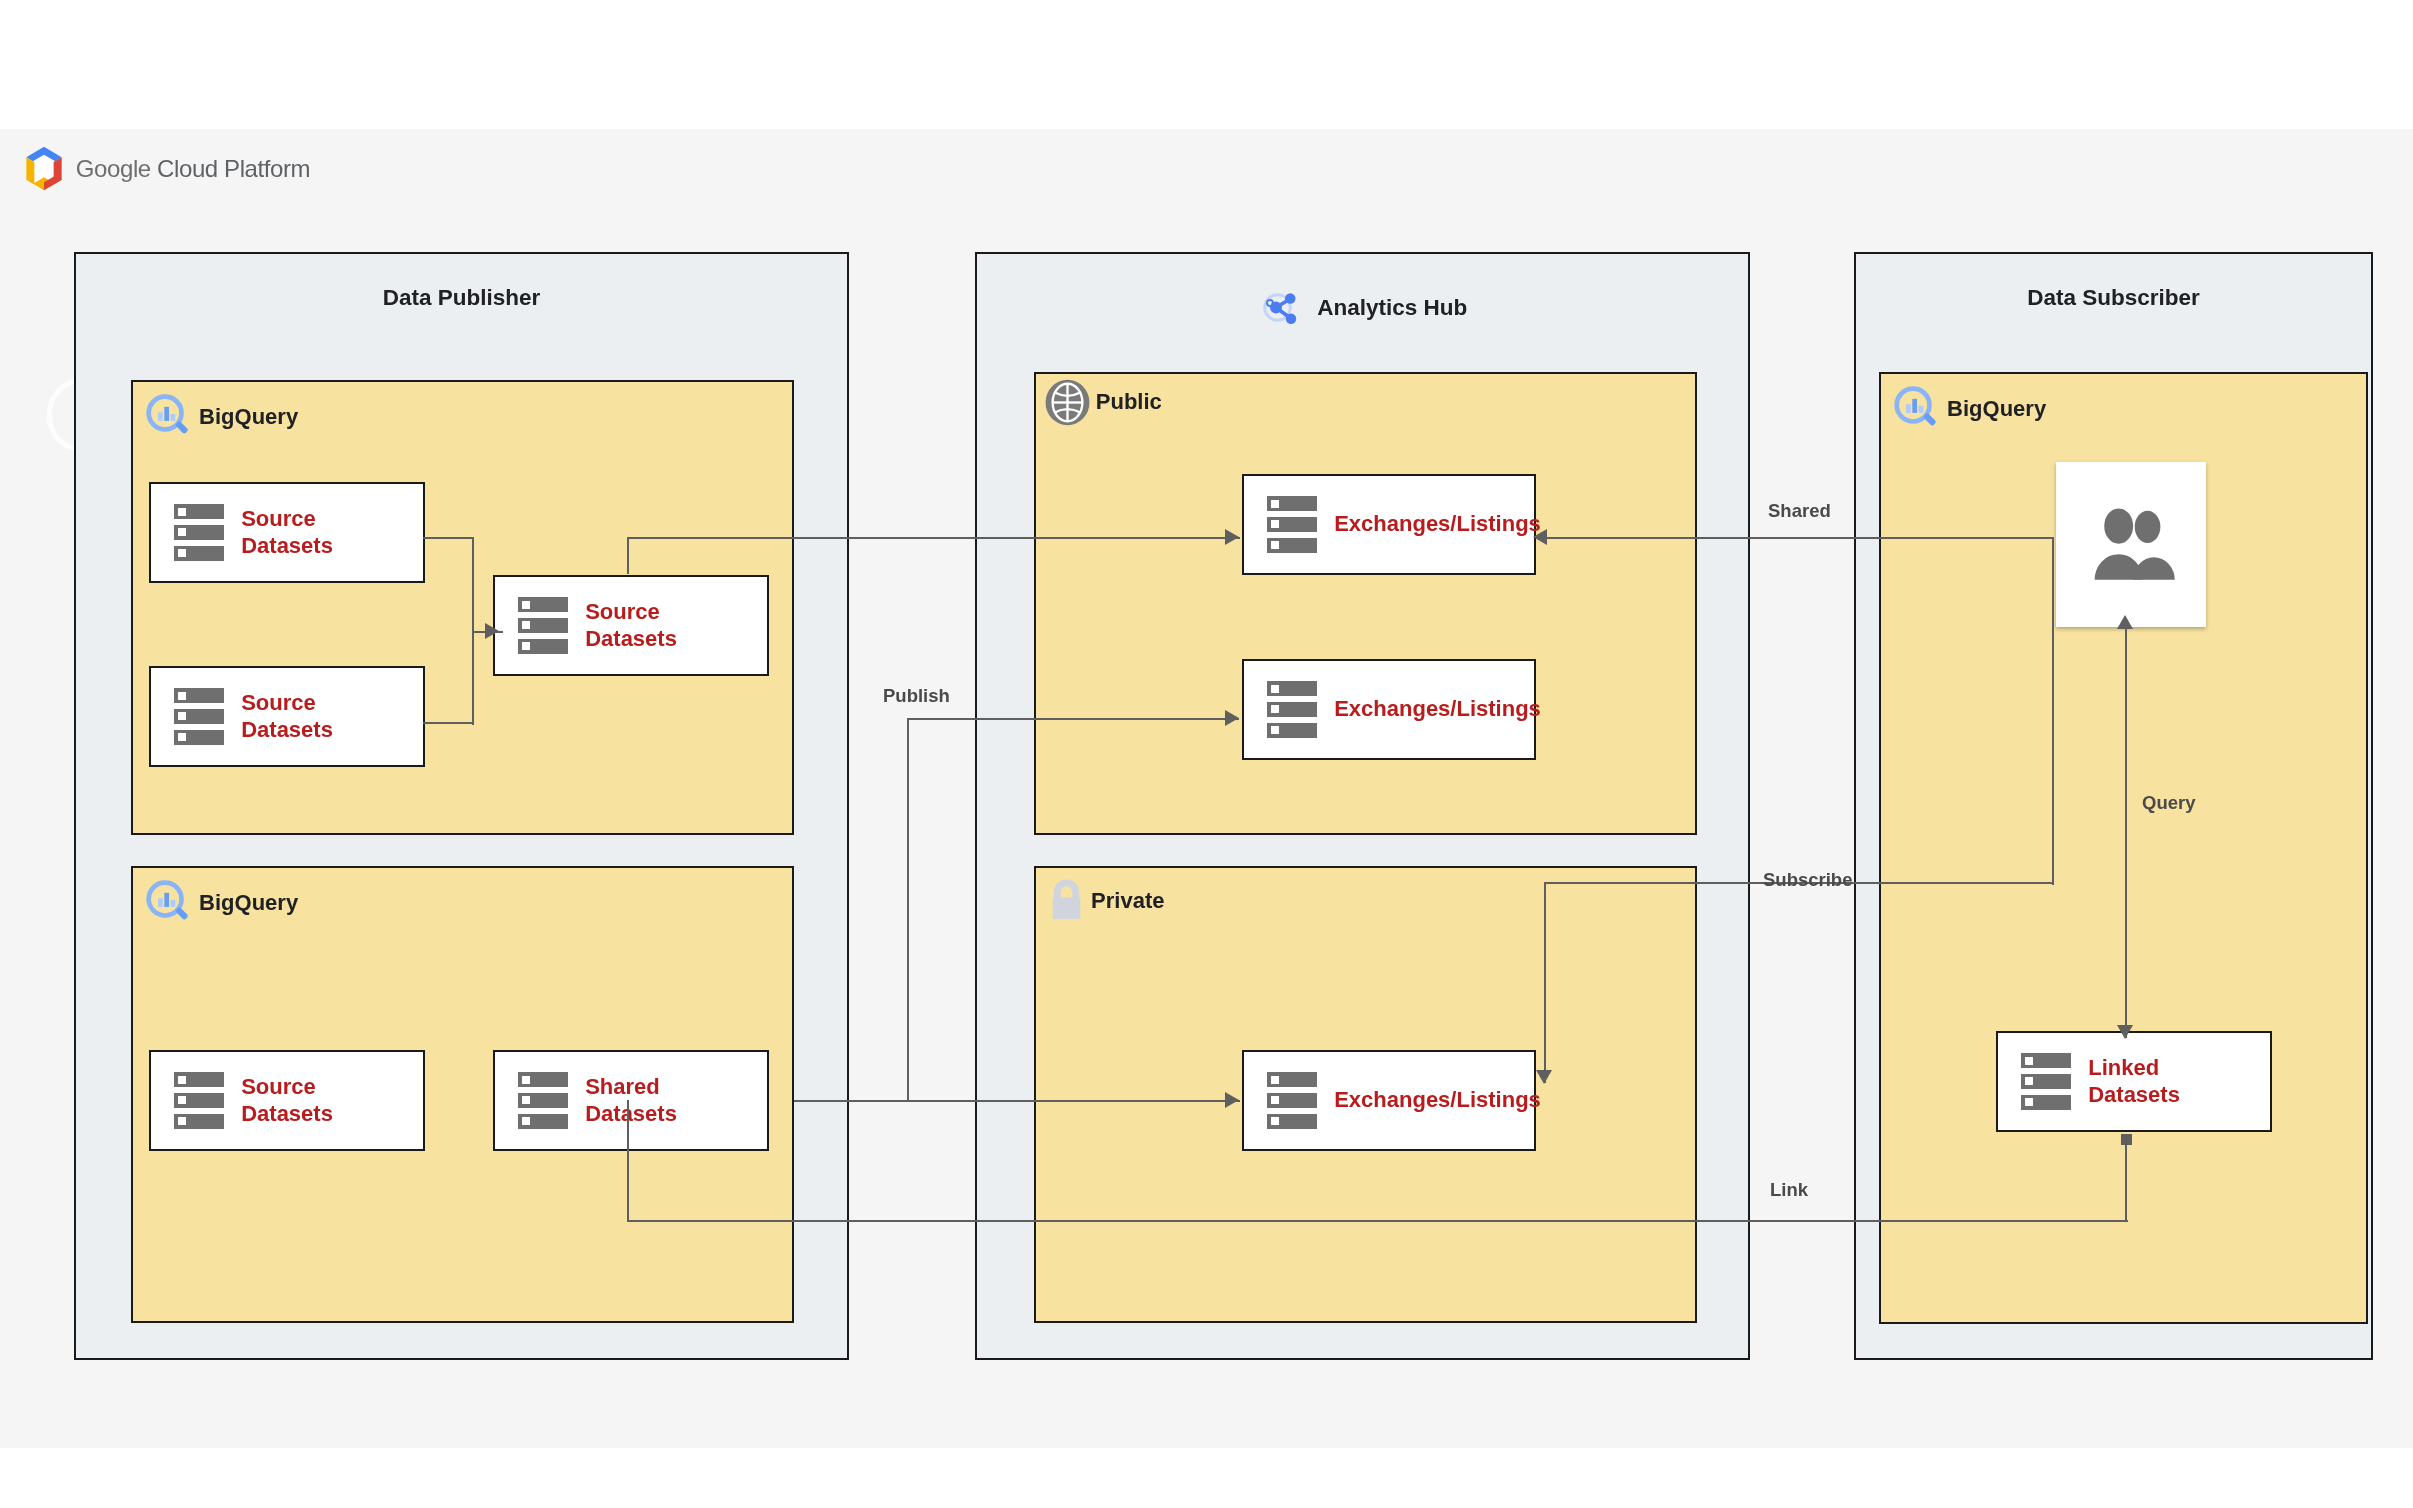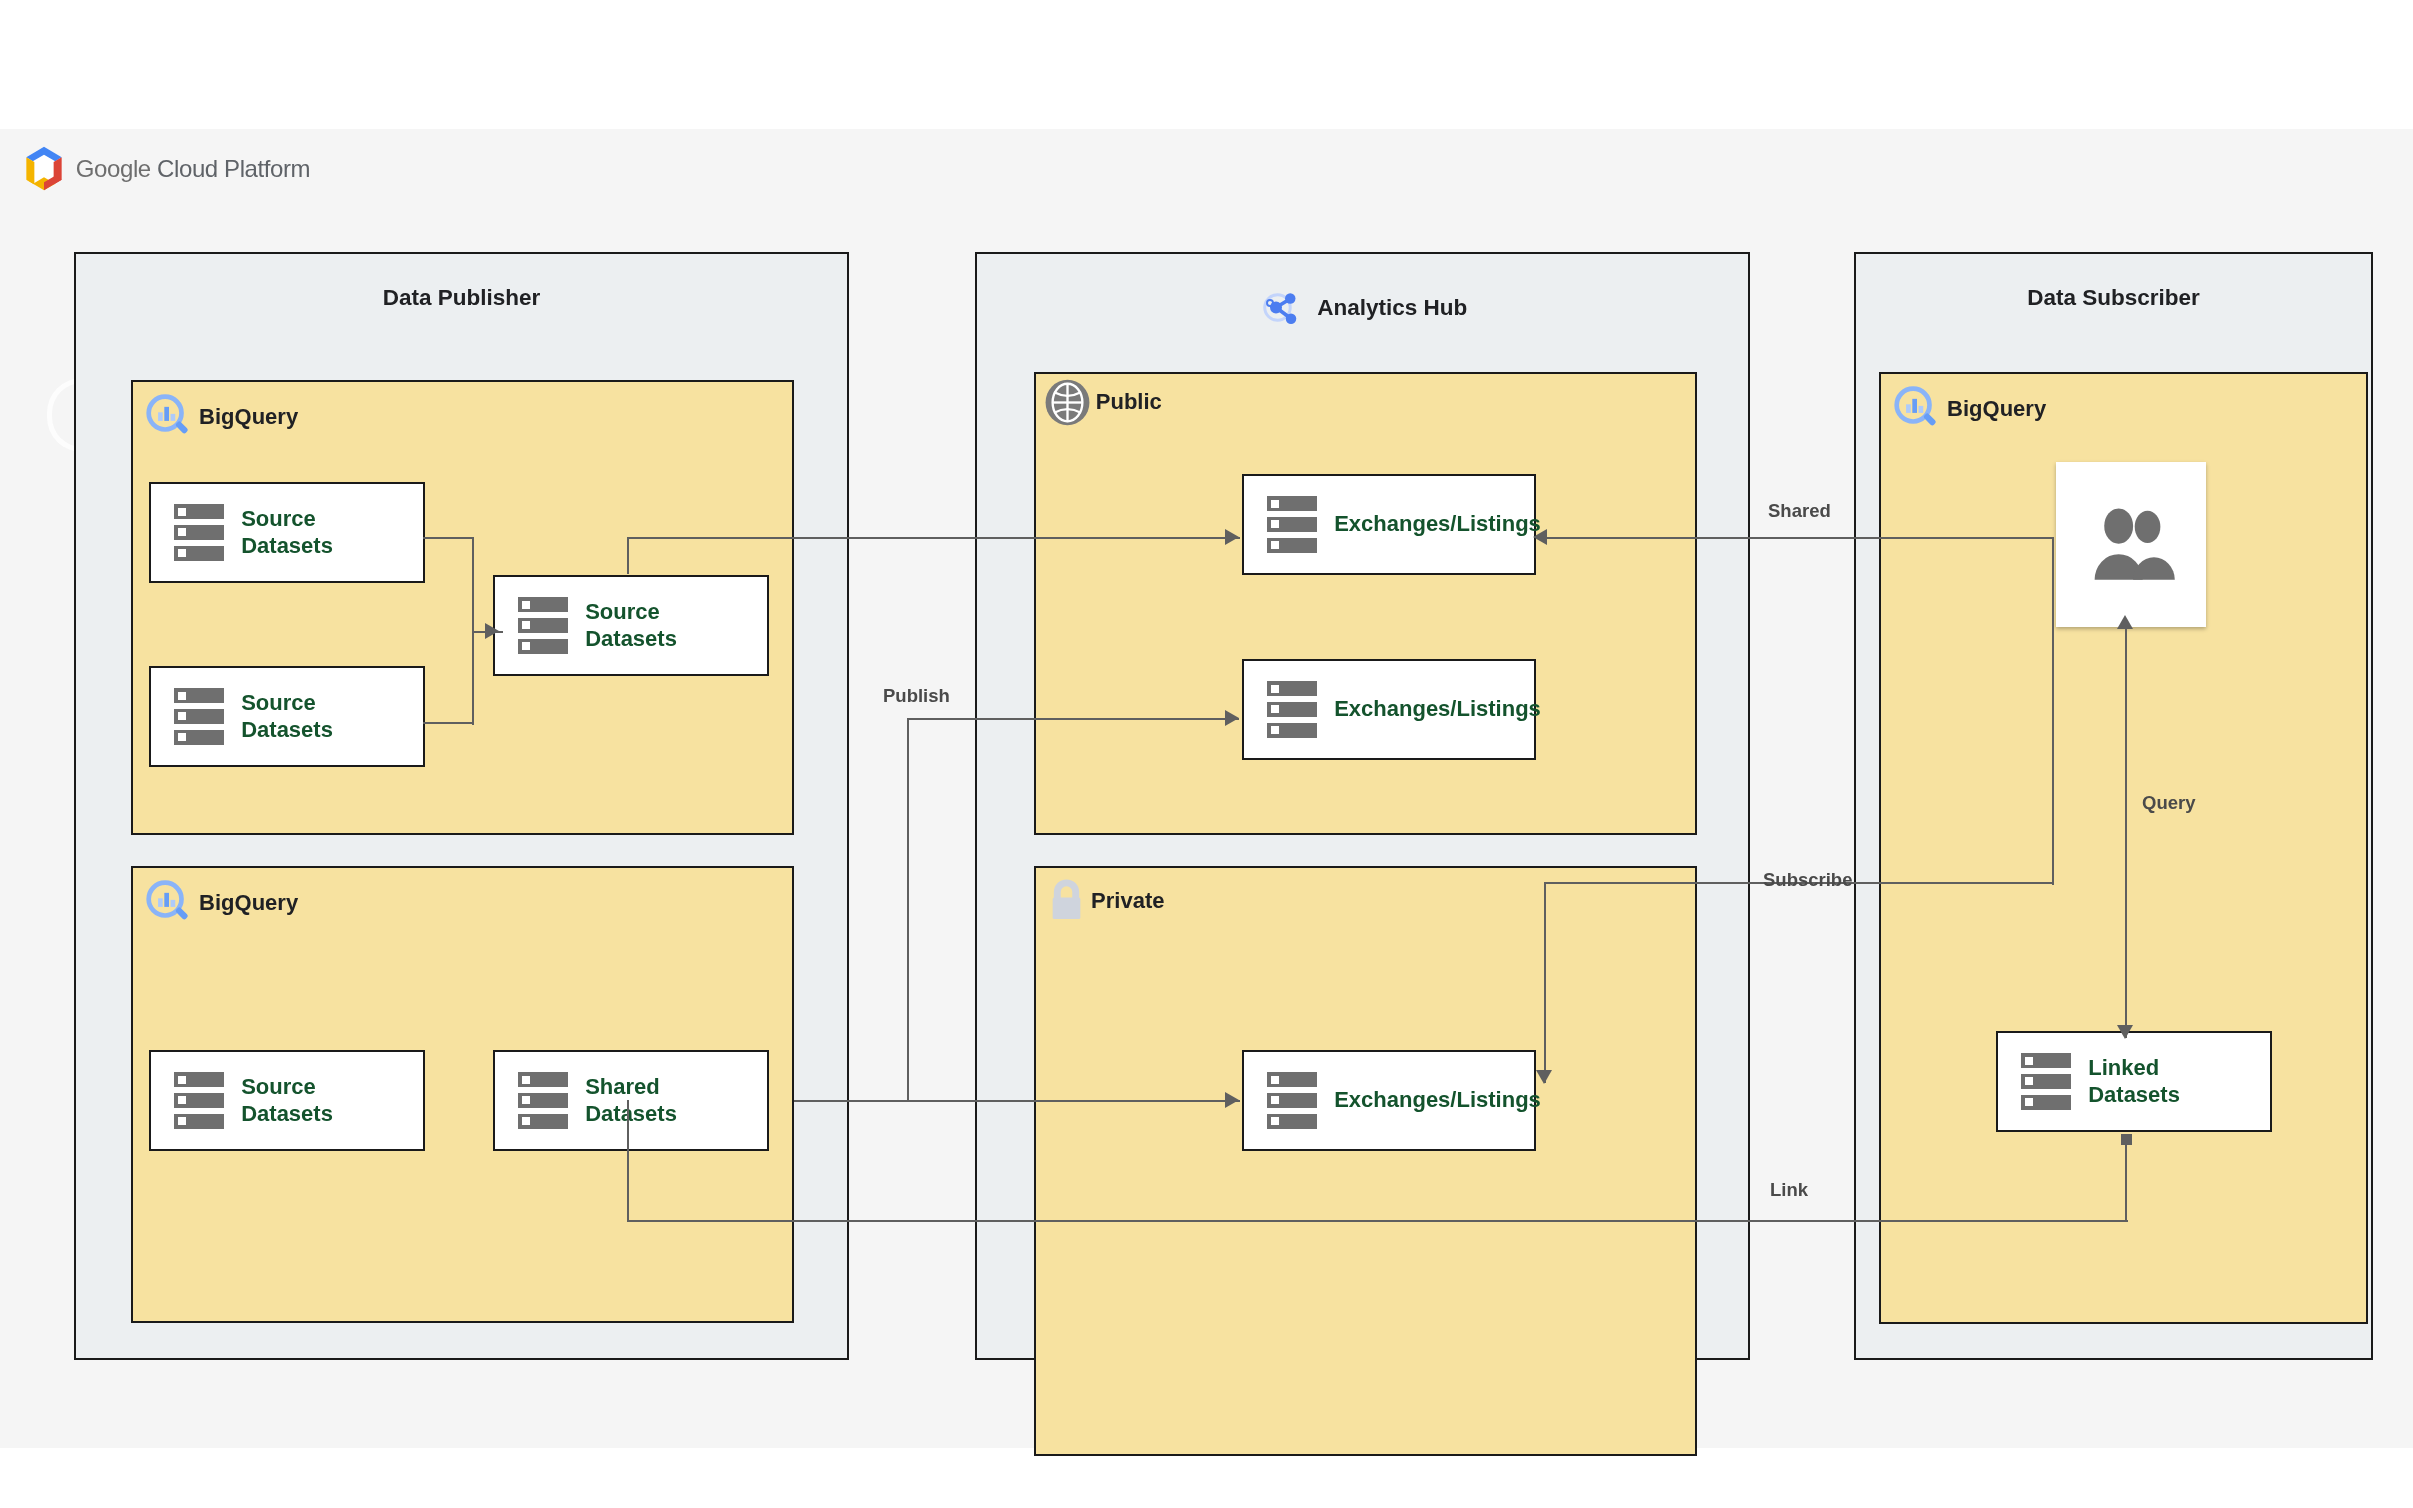--- a/index.html
+++ b/index.html
@@ -73,21 +73,21 @@
 
   
   .node {
     position: absolute;
     background: #ffffff;
     border: 2.4px solid #1a1a1a;
     display: flex; align-items: center;
     padding-left: 22.5px; gap: 17.7px;
   }
   .node .nlabel {
-    font-size: 22px; font-weight: bold; color: #14532d;
+    font-size: 22px; font-weight: bold; color: #b91c1c;
     line-height: 1.22; max-width: 161px;
   }
   .node.plain {
     border: none;
     box-shadow: 0 1.6px 4px rgba(0,0,0,0.28);
     justify-content: center; padding-left: 0;
   }
 
   
   .ds-icon { width: 50px; display: flex; flex-direction: column; gap: 5.6px; flex: 0 0 auto; }
@@ -277,21 +277,21 @@
     <div class="node" style="left:206px; top:285px; width:294px; height:101px;">
       <span class="ds-icon">
           <i></i>
           <i></i>
           <i></i>
         </span>
       <span class="nlabel">Exchanges/Listings</span>
     </div>
   </div>
 
-  <div class="group" style="left:1034px; top:866px; width:663px; height:590px;">
+  <div class="group" style="left:1034px; top:866px; width:663px; height:457px;">
     <div class="group-head" style="left:11.3px; top:11.3px;">
       <svg class="lock-icon" viewBox="0 0 50 56">
         <path d="M13 26 V17 a12 12 0 0 1 24 0 V26" fill="none" stroke="#cfd4dd" stroke-width="9"></path>
         <rect x="7" y="24" width="36" height="28" rx="2" fill="#cfd4dd"></rect>
       </svg>
       <span class="glabel">Private</span>
     </div>
 
     <div class="node" style="left:206px; top:182px; width:294px; height:101px;">
       <span class="ds-icon">

